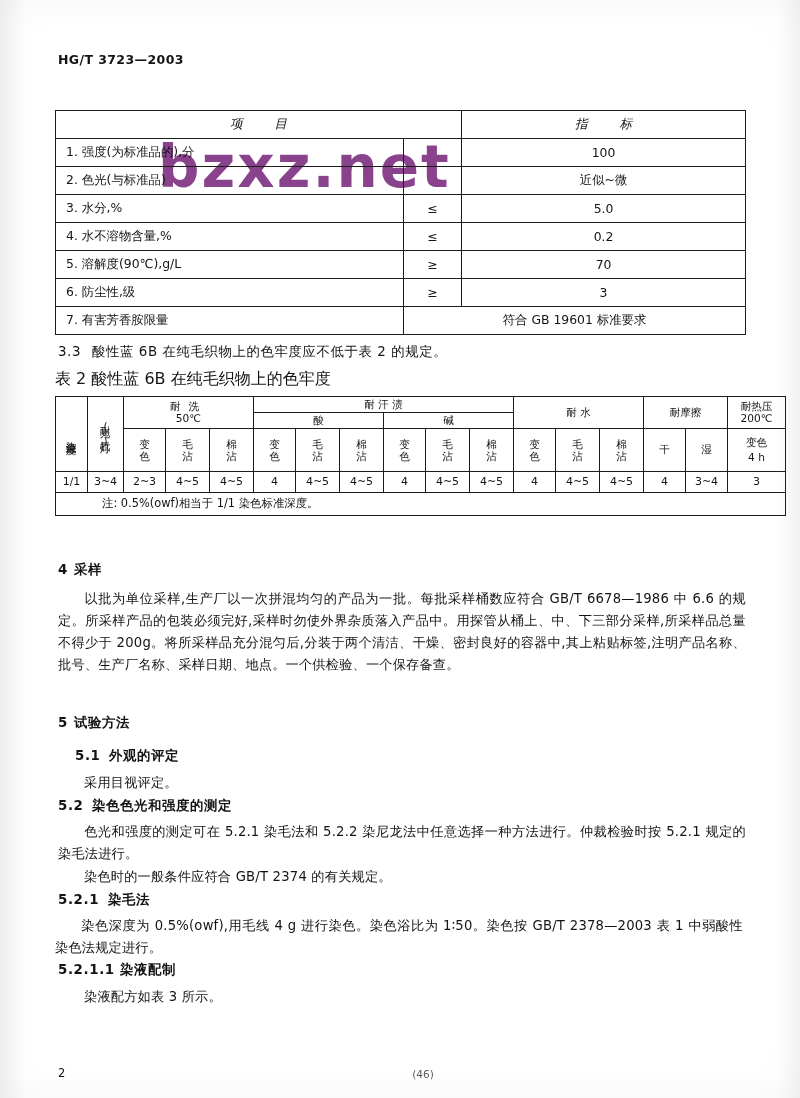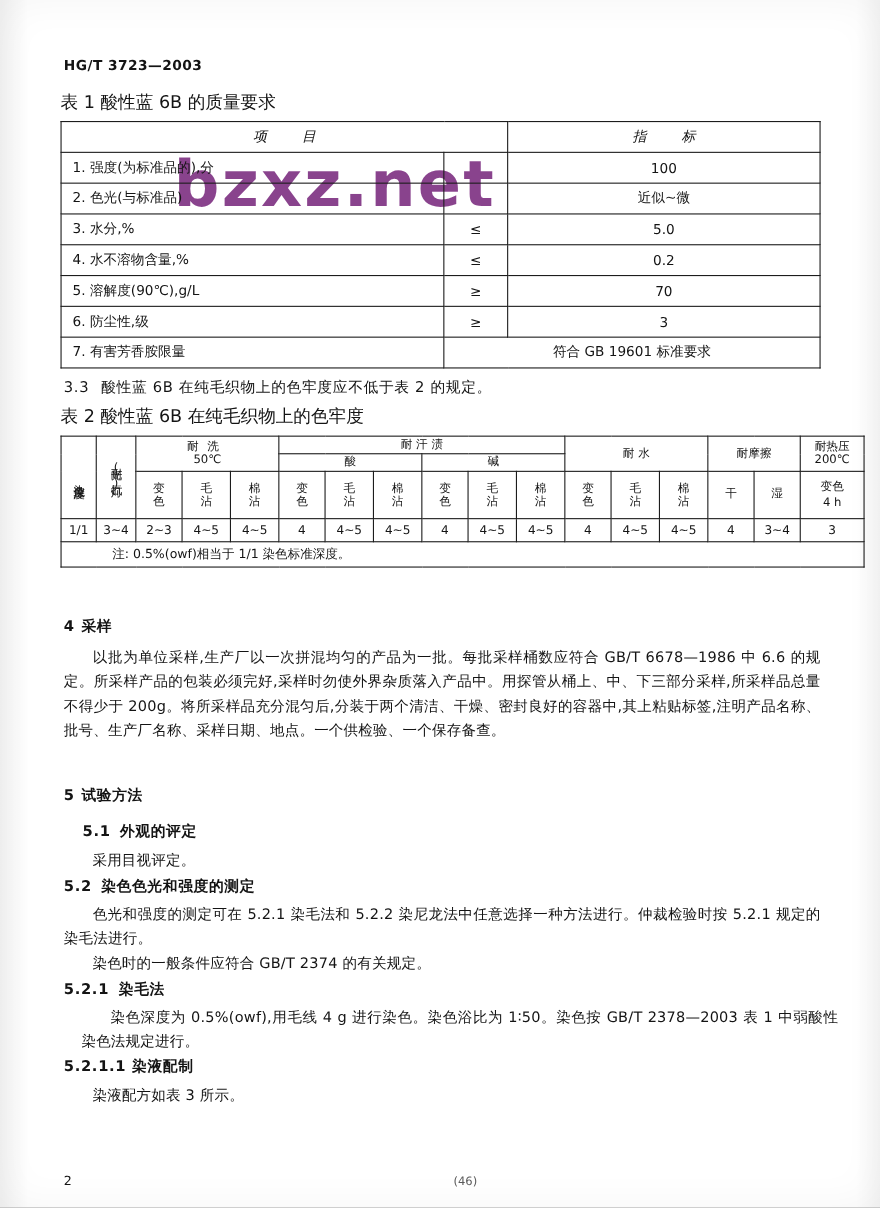--- a/index.html
+++ b/index.html
@@ -152,21 +152,20 @@
 </style>
 </head>
 <body>
 
 <div class="page">
 
   <div class="watermark">bzxz.net</div>
 
   <div class="doc-header layer">HG/T 3723—2003</div>
 
-  <div class="abs layer" style="left:55px; top:83px; width:690px;">表 1   酸性蓝 6B 的质量要求</div>
 
   <div class="abs layer" style="left:55px; top:110px;">
     <table class="t1">
       <colgroup>
         <col style="width:348px">
           <col style="width:58px">
           <col style="width:284px">
       </colgroup>
       <tbody>
         <tr>
@@ -356,21 +355,21 @@
   <div class="abs layer para" style="left:58px; top:821px; width:688px;">
     <span class="ind"></span><span>色光和强度的测定可在 5.2.1 染毛法和 5.2.2 染尼龙法中任意选择一种方法进行。仲裁检验时按 5.2.1 规定的染毛法进行。</span>
   </div>
   <div class="abs layer para" style="left:58px; top:866px; width:688px;">
     <span class="ind"></span><span>染色时的一般条件应符合 GB/T 2374 的有关规定。</span>
   </div>
 
   <div class="abs layer heading" style="left:58px; top:891px;">
     <span class="num xwide">5.2.1</span><span>染毛法</span>
   </div>
-  <div class="abs layer para" style="left:74px; top:915px; width:688px;">
+  <div class="abs layer para" style="left:55px; top:915px; width:688px;">
     <span class="ind"></span><span>染色深度为 0.5%(owf),用毛线 4 g 进行染色。染色浴比为 1∶50。染色按 GB/T 2378—2003 表 1 中弱酸性染色法规定进行。</span>
   </div>
 
   <div class="abs layer heading" style="left:58px; top:961px;">
     <span class="num xwide" style="min-width:62px">5.2.1.1</span><span>染液配制</span>
   </div>
   <div class="abs layer para" style="left:58px; top:986px; width:688px;">
     <span class="ind"></span><span>染液配方如表 3 所示。</span>
   </div>
 

